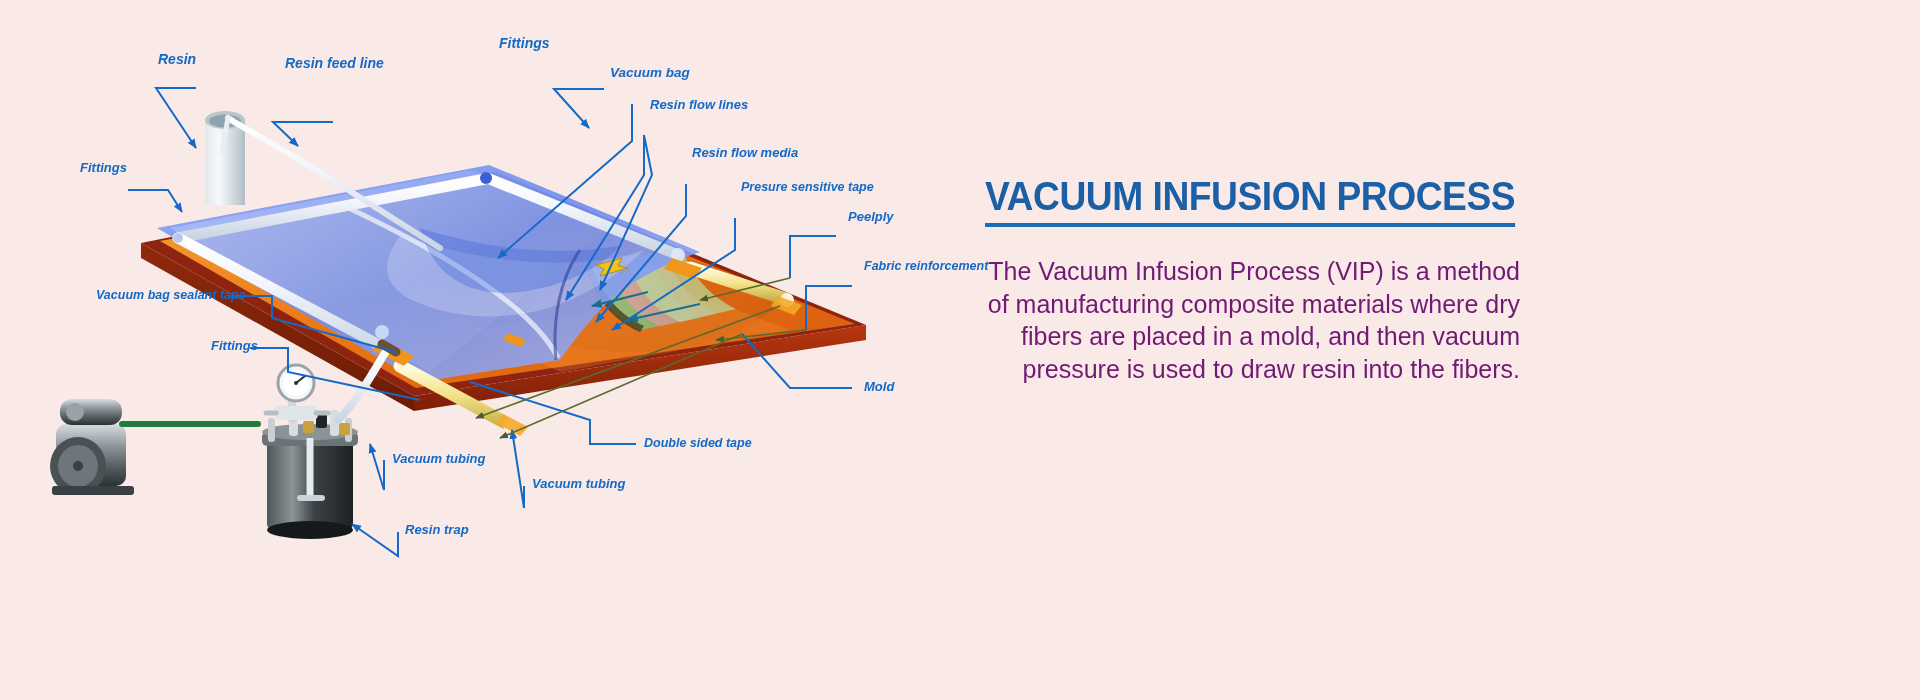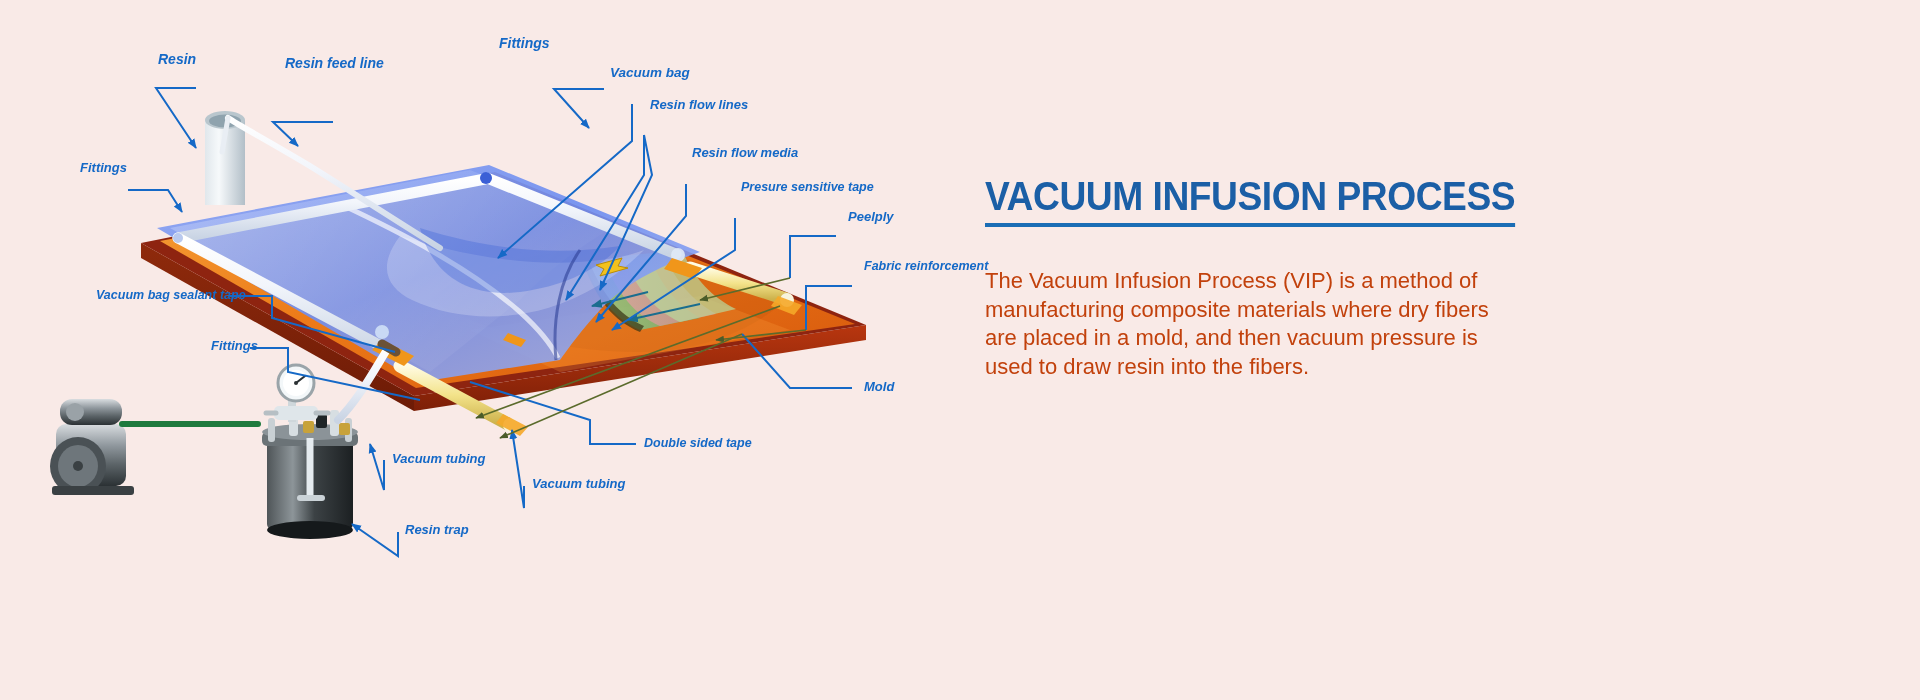--- a/index.html
+++ b/index.html
@@ -9,42 +9,42 @@
     font-family:"Liberation Sans", sans-serif;
   }
   #stage{position:relative;width:1920px;height:700px;background:#f9eae7;}
   #diagram{position:absolute;left:0;top:0;width:1000px;height:700px;}
   .callout-text{
     font-family:"Liberation Sans", sans-serif;
     font-weight:bold;font-style:italic;
     fill:#1569c7;
   }
   #textpanel{
-    position:absolute;left:985px;top:175px;width:560px;
+    position:absolute;left:985px;top:175px;width:560px;text-align:right;
   }
   #title{
     font-family:"Liberation Sans", sans-serif;
     font-weight:bold;
     font-size:40px;
     letter-spacing:-0.5px;
     color:#1b5fa6;
     transform:scaleX(0.93);
     transform-origin:left center;
     white-space:nowrap;
     line-height:1.05;
     padding-bottom:6px;
     border-bottom:4px solid #1b6db5;
     display:inline-block;
   }
   #body-copy{
-    margin-top:40px;
-    font-family:"Liberation Sans", sans-serif;
-    font-size:22px;
+    margin-top:28px;
+    font-family:"Liberation Sans", sans-serif;
+    font-size:25px;
     line-height:1.3;
-    color:#c2410c;
+    color:#701a75;
     width:535px;
   }
 </style>
 </head>
 <body>
 
 <div id="stage">
 
   <svg id="diagram" viewBox="0 0 1000 700">
     <defs>

